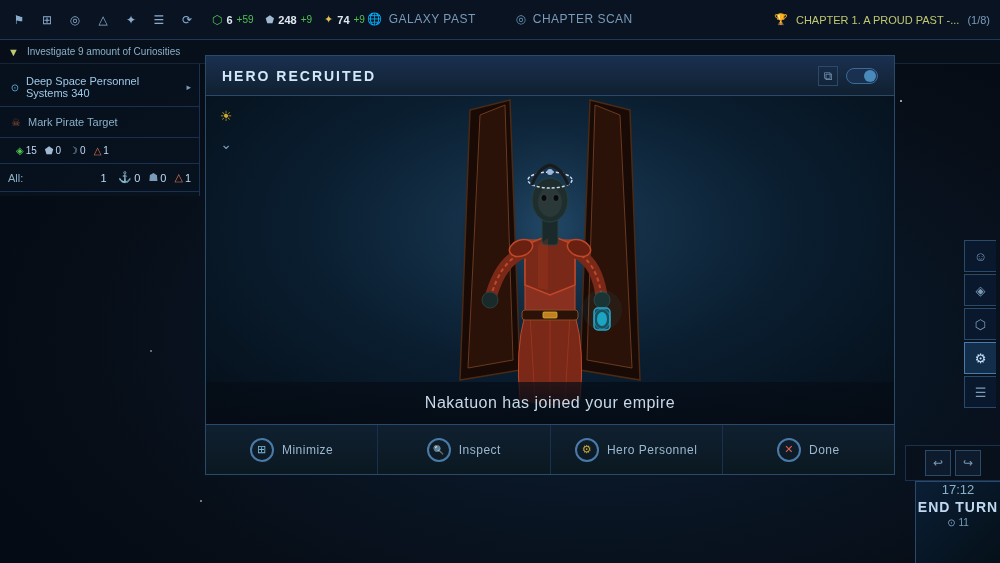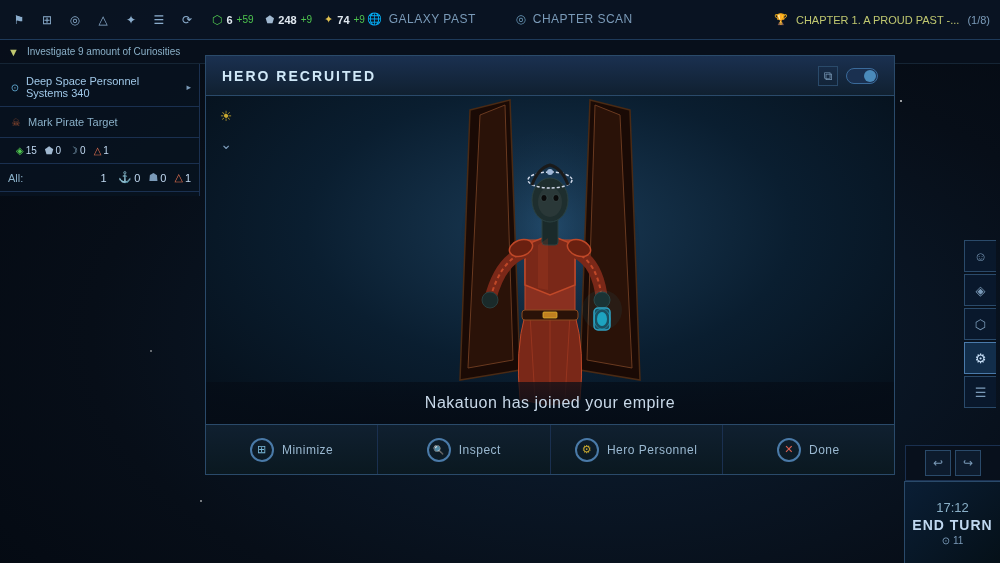--- a/index.html
+++ b/index.html
@@ -375,30 +375,29 @@
       background: rgba(20, 50, 80, 0.9);
       color: #c8e0f8;
       border-color: #4a7aaa;
     }
 
     
     .end-turn-area {
       position: absolute;
       bottom: 0;
       right: 0;
-      width: 96px;
+      width: 85px;
       height: 82px;
       background: linear-gradient(135deg, #0a1e35 0%, #051018 100%);
       border: 1px solid #2a4a6a;
       border-right: none;
       border-bottom: none;
       display: flex;
       flex-direction: column;
       align-items: center;
-      justify-content: center;
       cursor: pointer;
       z-index: 10;
     }
 
     .end-turn-time {
       font-size: 13px;
       color: #8ab0c8;
       margin-bottom: 2px;
     }
 

